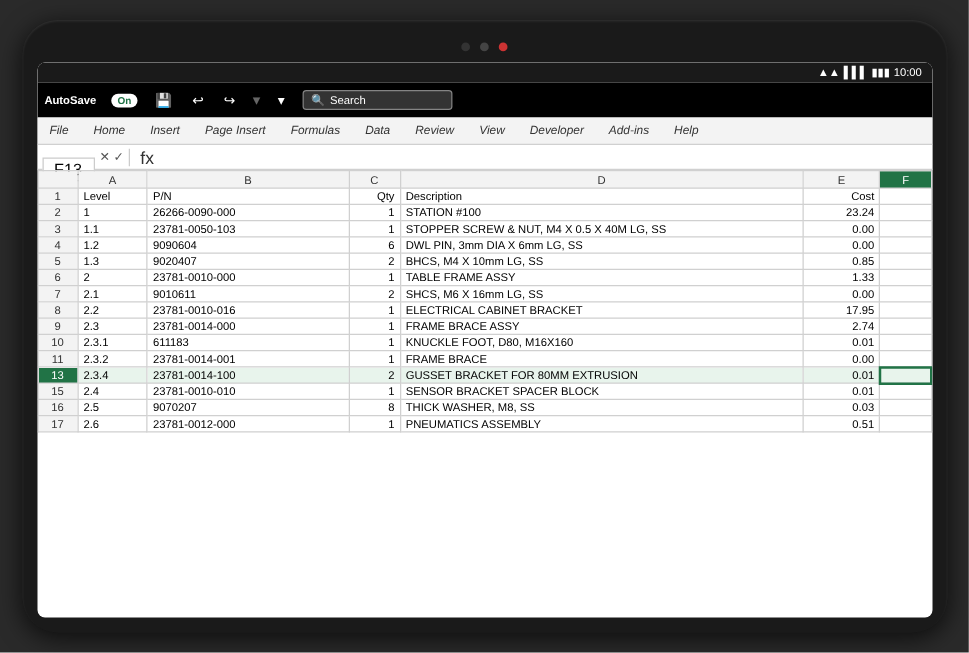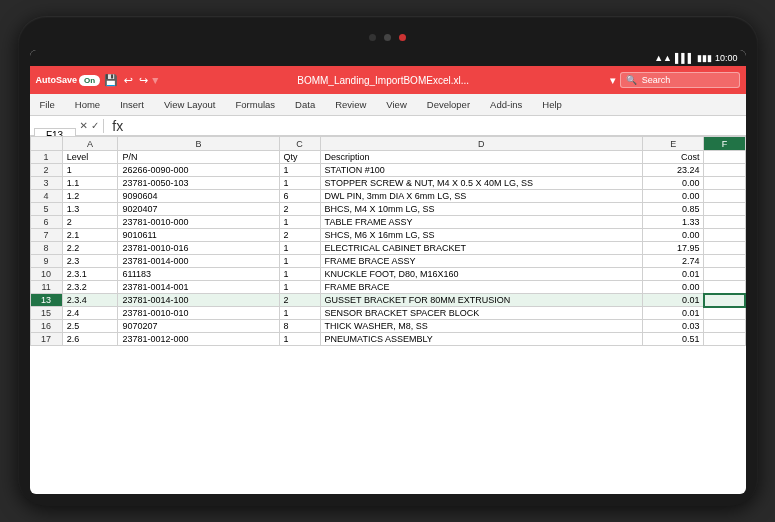--- a/index.html
+++ b/index.html
@@ -67,26 +67,26 @@
       display: flex;
       align-items: center;
       gap: 3px;
     }
     .status-text {
       color: #fff;
       font-size: 9px;
     }
     
     .excel-toolbar {
-      background: #ef4444;
+      background: #000000;
       height: 28px;
       display: flex;
       align-items: center;
       padding: 0 6px;
-      gap: 2px;
+      gap: 12px;
     }
     .autosave-label {
       color: #fff;
       font-size: 9px;
       font-weight: bold;
     }
     .toggle-on {
       background: #fff;
       border-radius: 8px;
       padding: 1px 5px;
@@ -130,35 +130,36 @@
       display: flex;
       align-items: center;
       padding: 0 6px;
       gap: 12px;
     }
     .ribbon-tab {
       font-size: 9.5px;
       color: #333;
       cursor: pointer;
       padding: 3px 4px;
+      font-style: italic;
     }
     
     .formula-bar {
       background: #fff;
       border-bottom: 1px solid #d0d0d0;
       height: 20px;
       display: flex;
       align-items: center;
       padding: 0 4px;
       gap: 4px;
     }
     .cell-ref {
       border: 1px solid #ccc;
       background: #fff;
-      font-size: 10px;
+      font-size: 13px;
       padding: 1px 4px;
       width: 42px;
       text-align: center;
       margin-top: 20px;
     }
     .formula-icons {
       display: flex;
       align-items: center;
       gap: 3px;
       color: #555;
@@ -218,21 +219,21 @@
     }
     .row-selected td {
       background: #e8f4ec;
     }
     .row-selected .row-header {
       background: #217346;
       color: #fff;
     }
     table.sheet td.col-a { width: 38px; }
     table.sheet td.col-b { width: 110px; }
-    table.sheet td.col-c { width: 28px; text-align: left; }
+    table.sheet td.col-c { width: 28px; text-align: right; }
     table.sheet td.col-d { width: 220px; }
     table.sheet td.col-e { width: 42px; text-align: right; }
     table.sheet td.col-f { width: 28px; }
     .cell-selected {
       outline: 2px solid #217346;
       outline-offset: -1px;
     }
     .bold { font-weight: normal; }
   </style>
 </head>
@@ -255,33 +256,32 @@
       </div>
     </div>
 
     <div class="excel-toolbar">
       <span class="autosave-label">AutoSave</span>
       <span class="toggle-on">On</span>
       <span class="toolbar-icon-btn">💾</span>
       <span class="toolbar-icon-btn">↩</span>
       <span class="toolbar-icon-btn">↪</span>
       <span class="toolbar-divider">▾</span>
-      <span class="title-bar-text">BOMM_Landing_ImportBOMExcel.xl...</span>
       <span class="toolbar-icon-btn">▾</span>
       <div class="search-box">
         <span>🔍</span>
         <span>Search</span>
       </div>
     </div>
 
     <div class="ribbon">
       <span class="ribbon-tab">File</span>
       <span class="ribbon-tab">Home</span>
       <span class="ribbon-tab">Insert</span>
-      <span class="ribbon-tab">View Layout</span>
+      <span class="ribbon-tab">Page Insert</span>
       <span class="ribbon-tab">Formulas</span>
       <span class="ribbon-tab">Data</span>
       <span class="ribbon-tab">Review</span>
       <span class="ribbon-tab">View</span>
       <span class="ribbon-tab">Developer</span>
       <span class="ribbon-tab">Add-ins</span>
       <span class="ribbon-tab">Help</span>
     </div>
 
     <div class="formula-bar">

